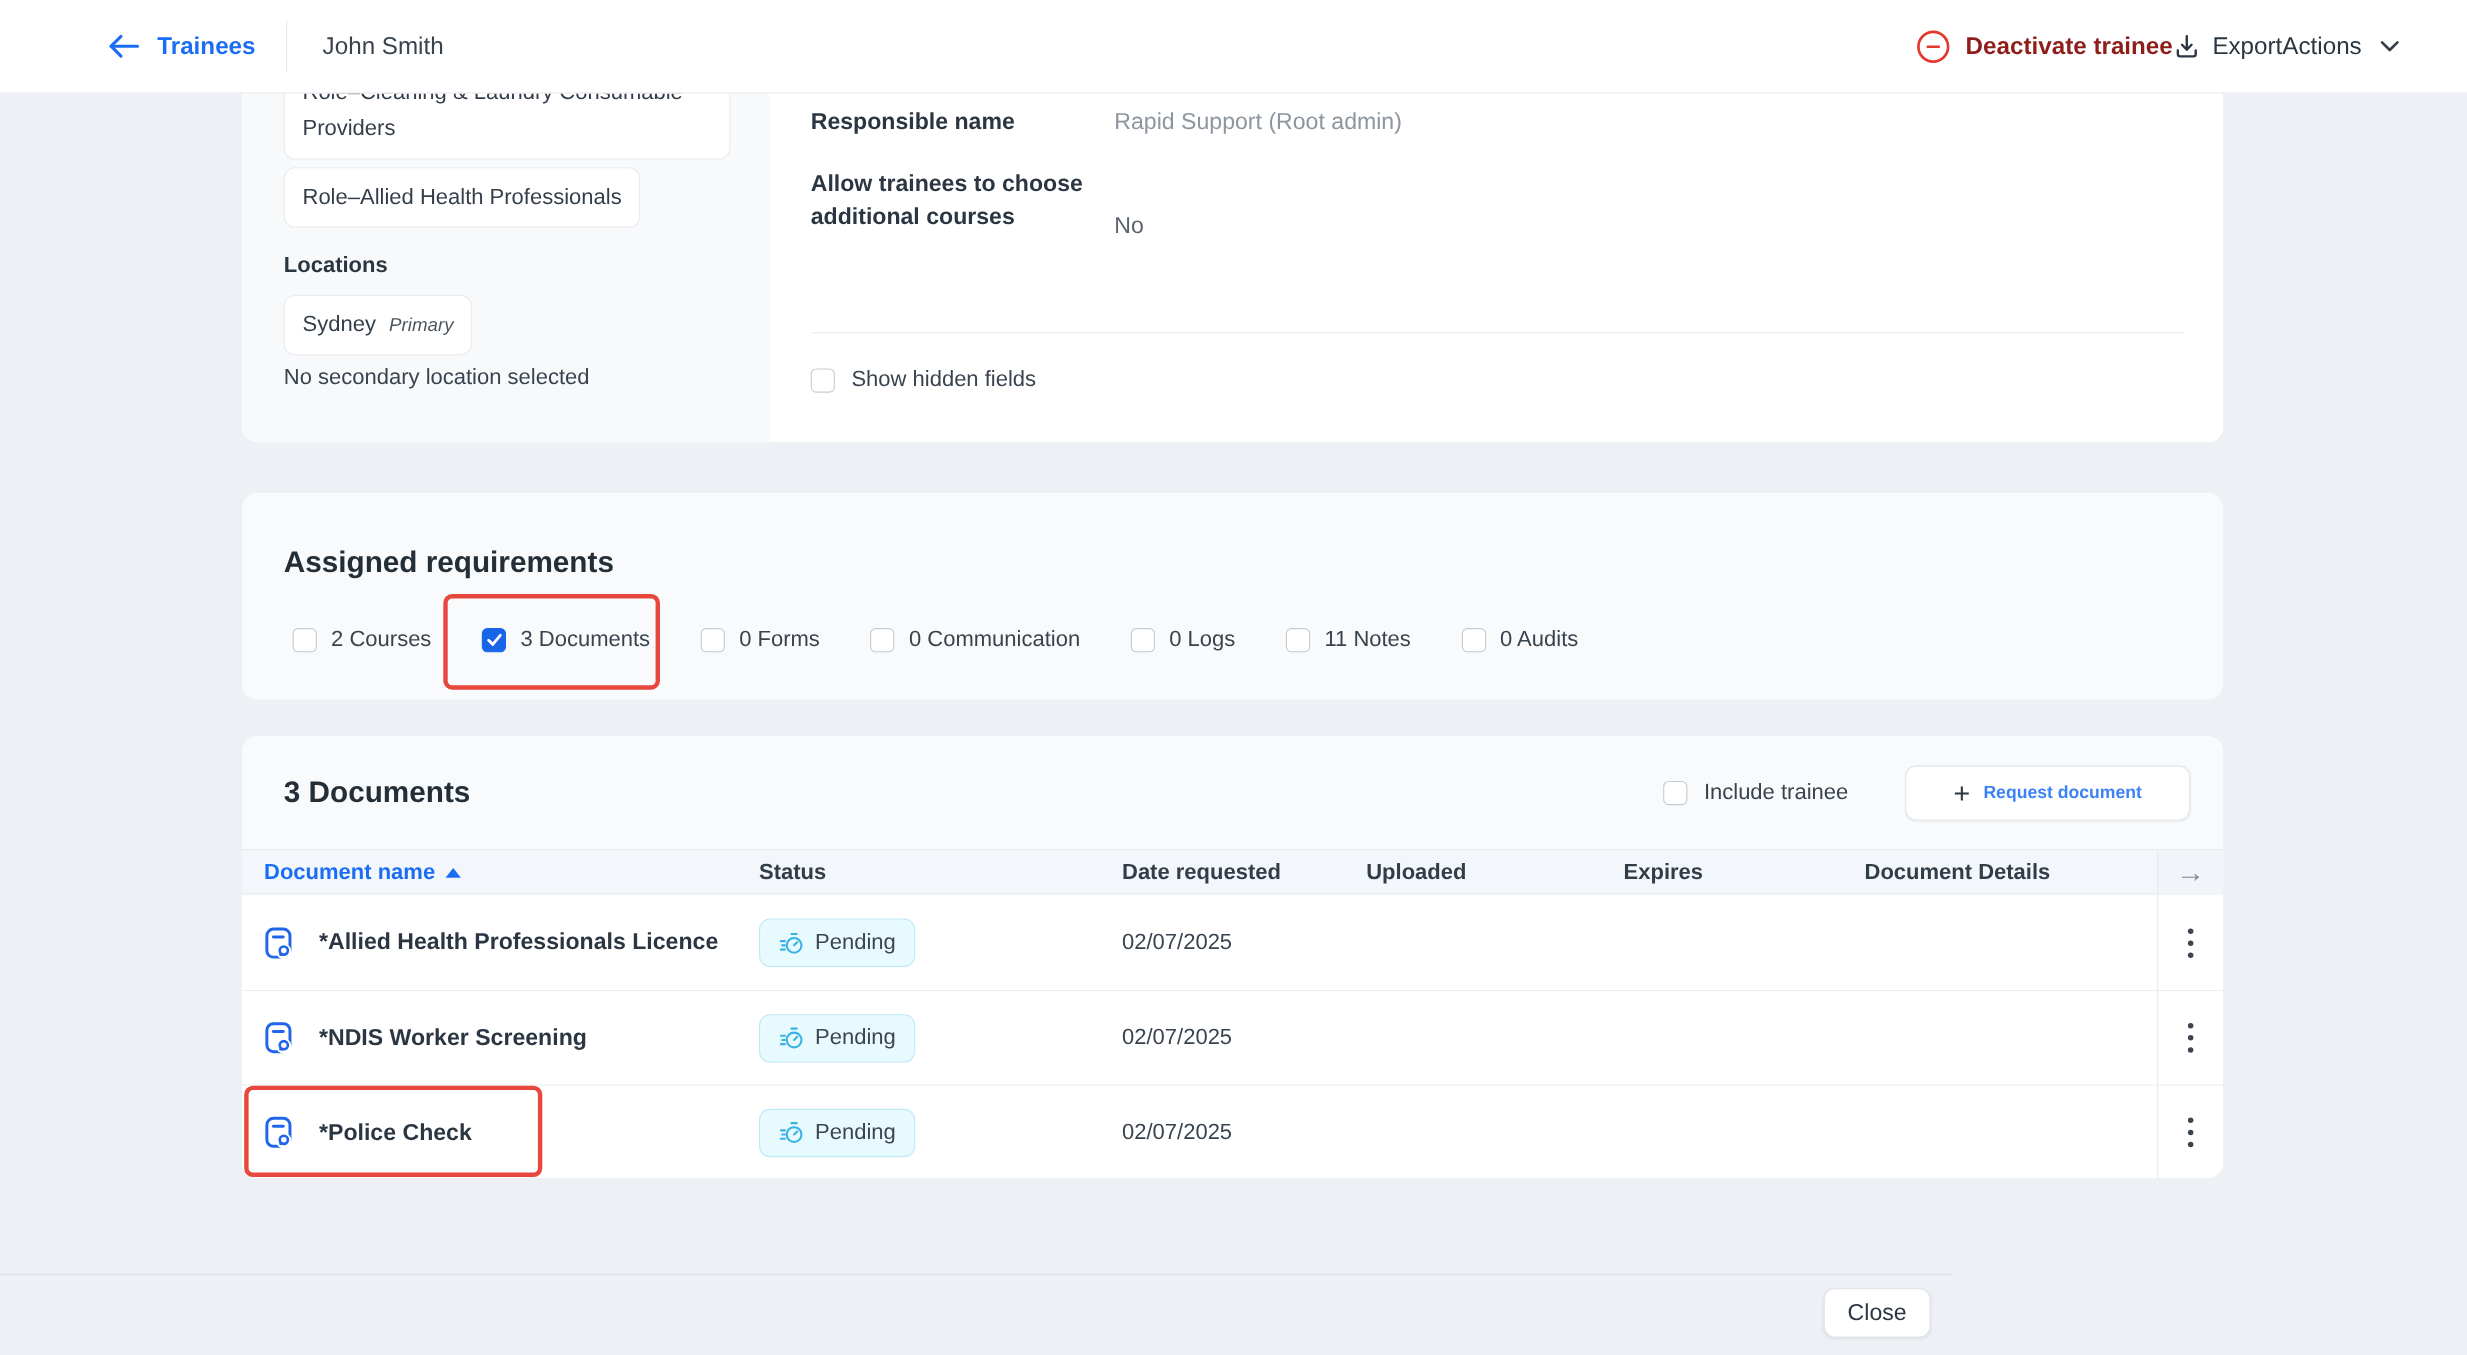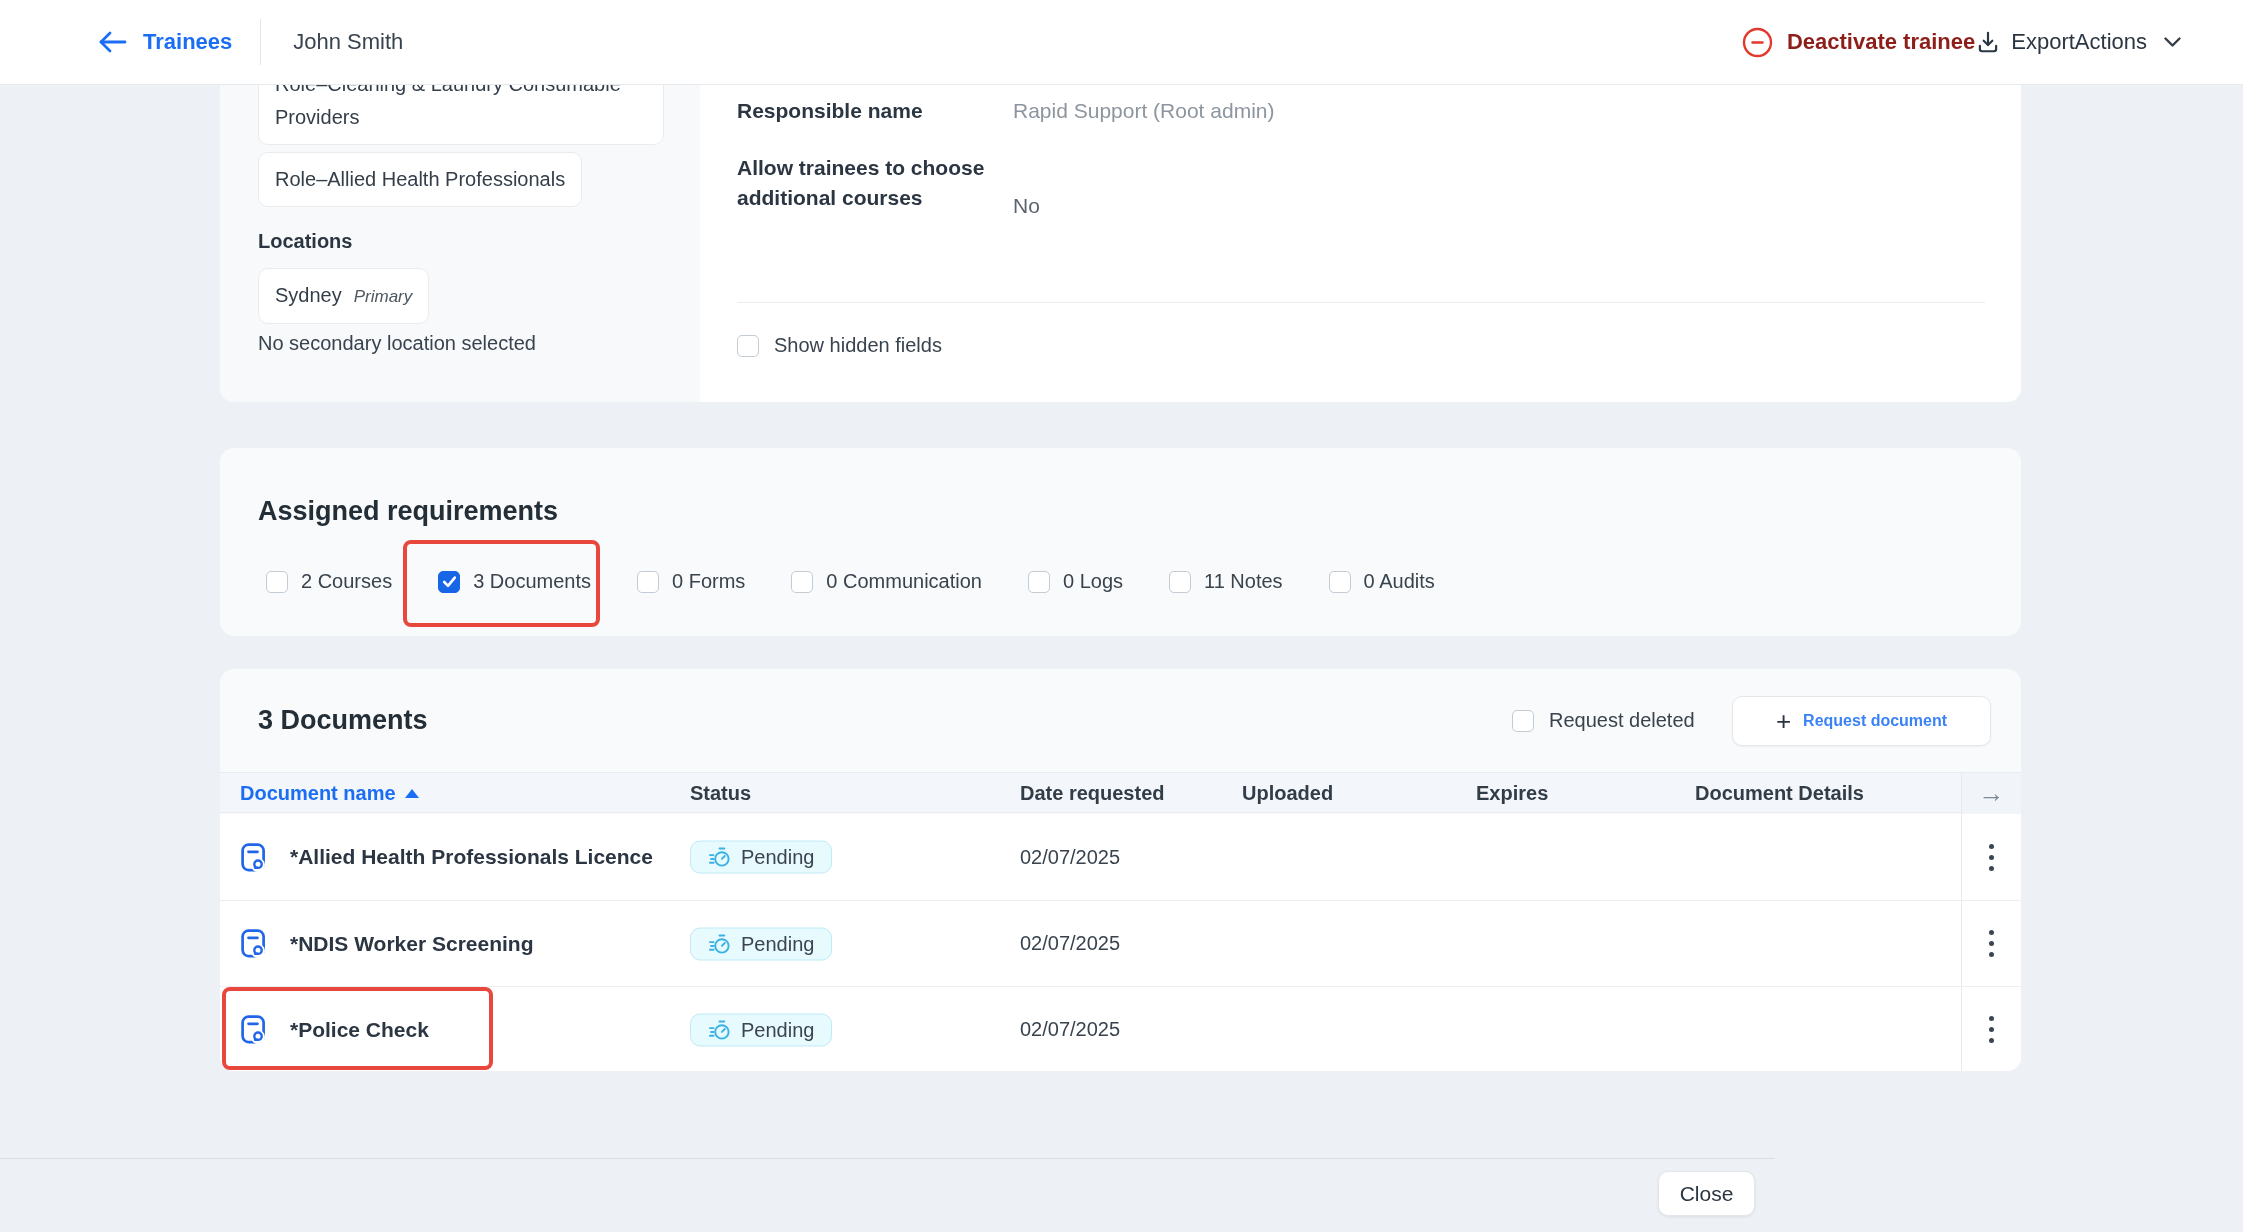--- a/index.html
+++ b/index.html
@@ -100,21 +100,21 @@
             background:#f1f5f9; color:#7f8993; font-size:26px; font-weight:400; cursor:pointer; }
 
   .trow { position:absolute; left:0; width:1801px; height:86px; background:#fff; }
   .trow-0 { top:42px; } .trow-1 { top:128px; } .trow-2 { top:214px; }
   .trow-1, .trow-2 { border-top:1px solid #ebeef2; }
   .cell-name { position:absolute; left:20px; top:0; height:100%; display:flex; align-items:center; gap:22px; }
   .cell-name .name { font-size:21px; font-weight:700; color:#2b3642; }
   .doc-icon { width:28px; height:31px; flex:0 0 auto; }
   .badge-pending {
     position:absolute; left:470px; top:50%; transform:translateY(-50%);
-    height:33px; padding:0 17px; display:inline-flex; align-items:center; gap:10px;
+    height:44px; padding:0 17px; display:inline-flex; align-items:center; gap:10px;
     background:#e7fafe; border:1.5px solid #bfeaf6; border-radius:10px;
   }
   .badge-pending .label { font-size:20px; color:#3b4450; }
   .cell-date { position:absolute; left:800px; top:0; height:100%; display:flex; align-items:center;
                font-size:20px; color:#39434e; }
   .cell-pin { position:absolute; left:1741px; top:0; width:60px; height:100%;
               border-left:1px solid #e7ebf0; display:flex; align-items:center; justify-content:center; }
   .kebab { display:flex; flex-direction:column; gap:6px; cursor:pointer; padding:8px; }
   .kebab .dot { width:5px; height:5px; border-radius:50%; background:#3c454f; }
 
@@ -210,21 +210,21 @@
         <span class="label">0 Audits</span>
       </div>
     </div>
   </div>
 
   <div class="card card-docs">
     <div class="docs-title">3 Documents</div>
 
     <div class="include-deleted">
       <span class="checkbox"></span>
-      <span class="label">Request deleted</span>
+      <span class="label">Include trainee</span>
     </div>
 
     <div class="btn-request">
       <span class="plus">+</span>
       <span class="label">Request document</span>
     </div>
 
     <div class="doc-table">
       <div class="thead">
         <div class="th th-name">

